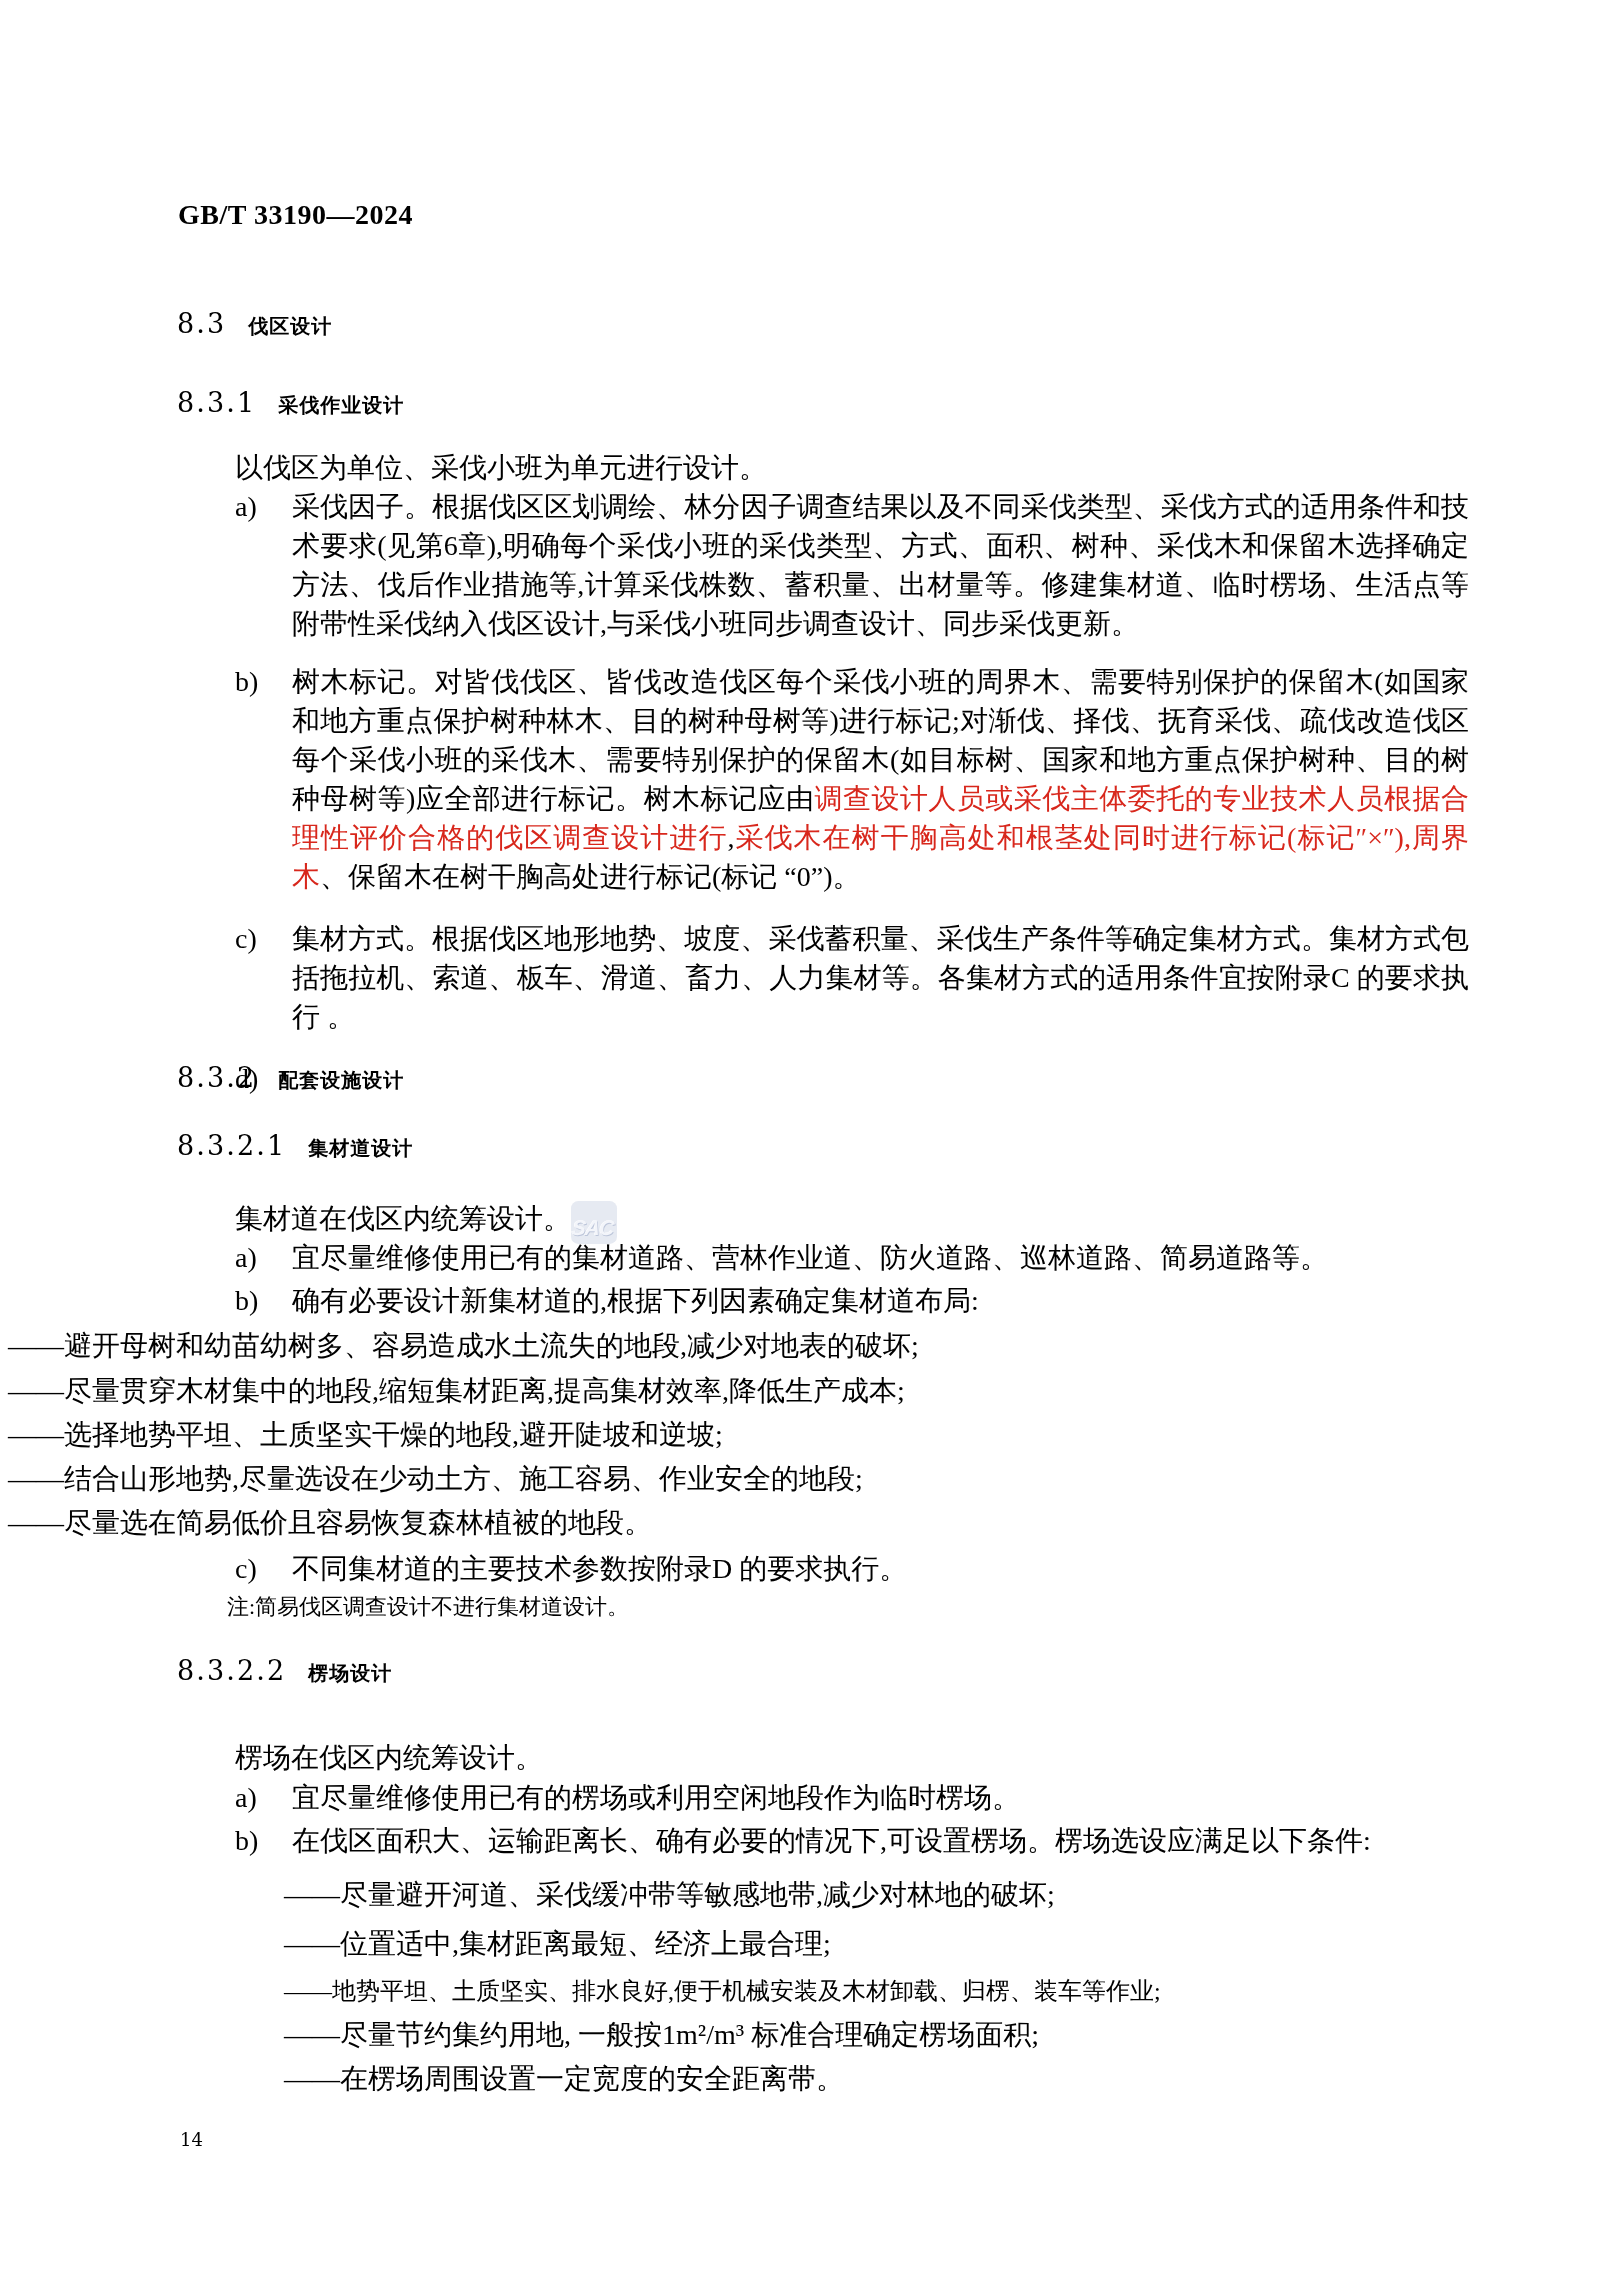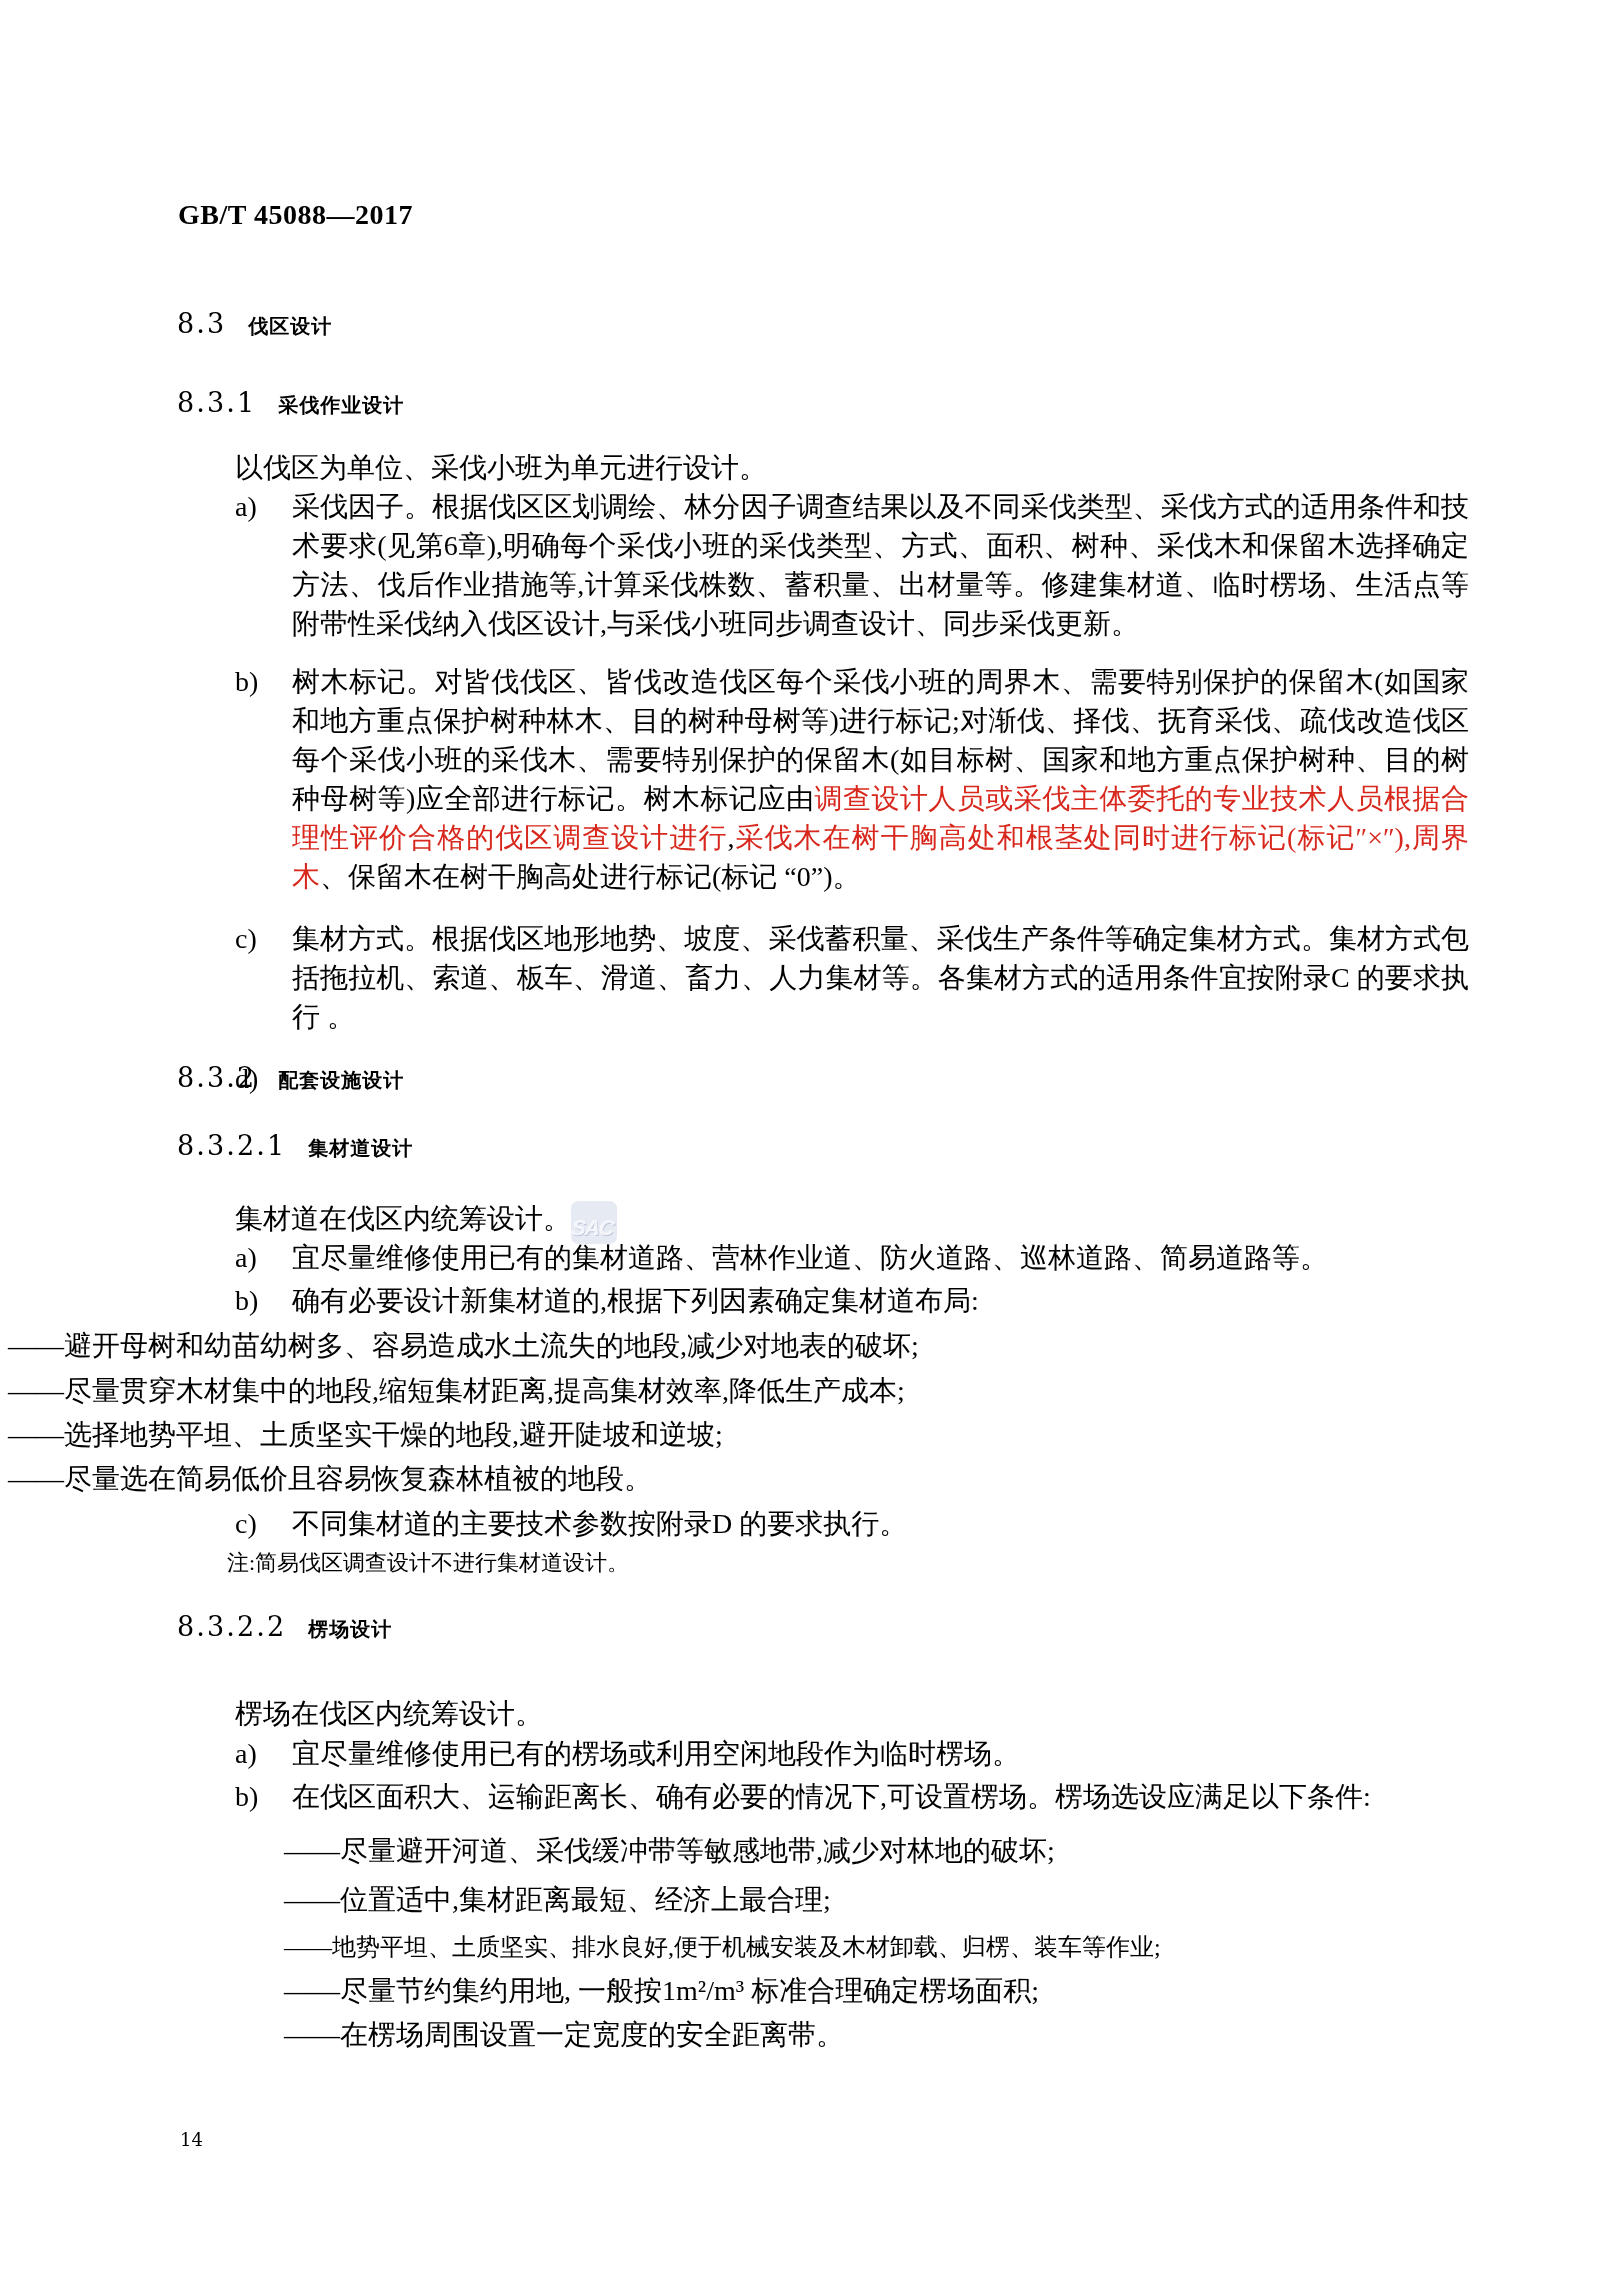--- a/index.html
+++ b/index.html
@@ -140,21 +140,21 @@
 </style>
 </head>
 <body>
 
 <div class="page">
 
   <div class="watermark">
     <span class="wm-text">SAC</span>
   </div>
 
-  <div class="doc-header">GB/T 45088—2017</div>
+  <div class="doc-header">GB/T 33190—2024</div>
 
   <div class="hblock h2">
     <span class="h-num">8.3</span><span class="h-title">伐区设计</span>
   </div>
 
   <div class="hblock h3a">
     <span class="h-num">8.3.1</span><span class="h-title">采伐作业设计</span>
   </div>
 
   <div class="para p-intro1">以伐区为单位、采伐小班为单元进行设计。</div>
@@ -195,20 +195,21 @@
 
   <div class="item mt8">
     <span class="marker">b)</span>
     <span class="itext">确有必要设计新集材道的,根据下列因素确定集材道布局:</span>
   </div>
 
   <div class="dash-group dg1">
     <div class="dash-item">——避开母树和幼苗幼树多、容易造成水土流失的地段,减少对地表的破坏;</div>
     <div class="dash-item">——尽量贯穿木材集中的地段,缩短集材距离,提高集材效率,降低生产成本;</div>
     <div class="dash-item">——选择地势平坦、土质坚实干燥的地段,避开陡坡和逆坡;</div>
+    <div class="dash-item">——结合山形地势,尽量选设在少动土方、施工容易、作业安全的地段;</div>
     <div class="dash-item">——尽量选在简易低价且容易恢复森林植被的地段。</div>
   </div>
 
   <div class="item mt12">
     <span class="marker">c)</span>
     <span class="itext">不同集材道的主要技术参数按附录D 的要求执行。</span>
   </div>
 
   <div class="note">注:简易伐区调查设计不进行集材道设计。</div>
 

